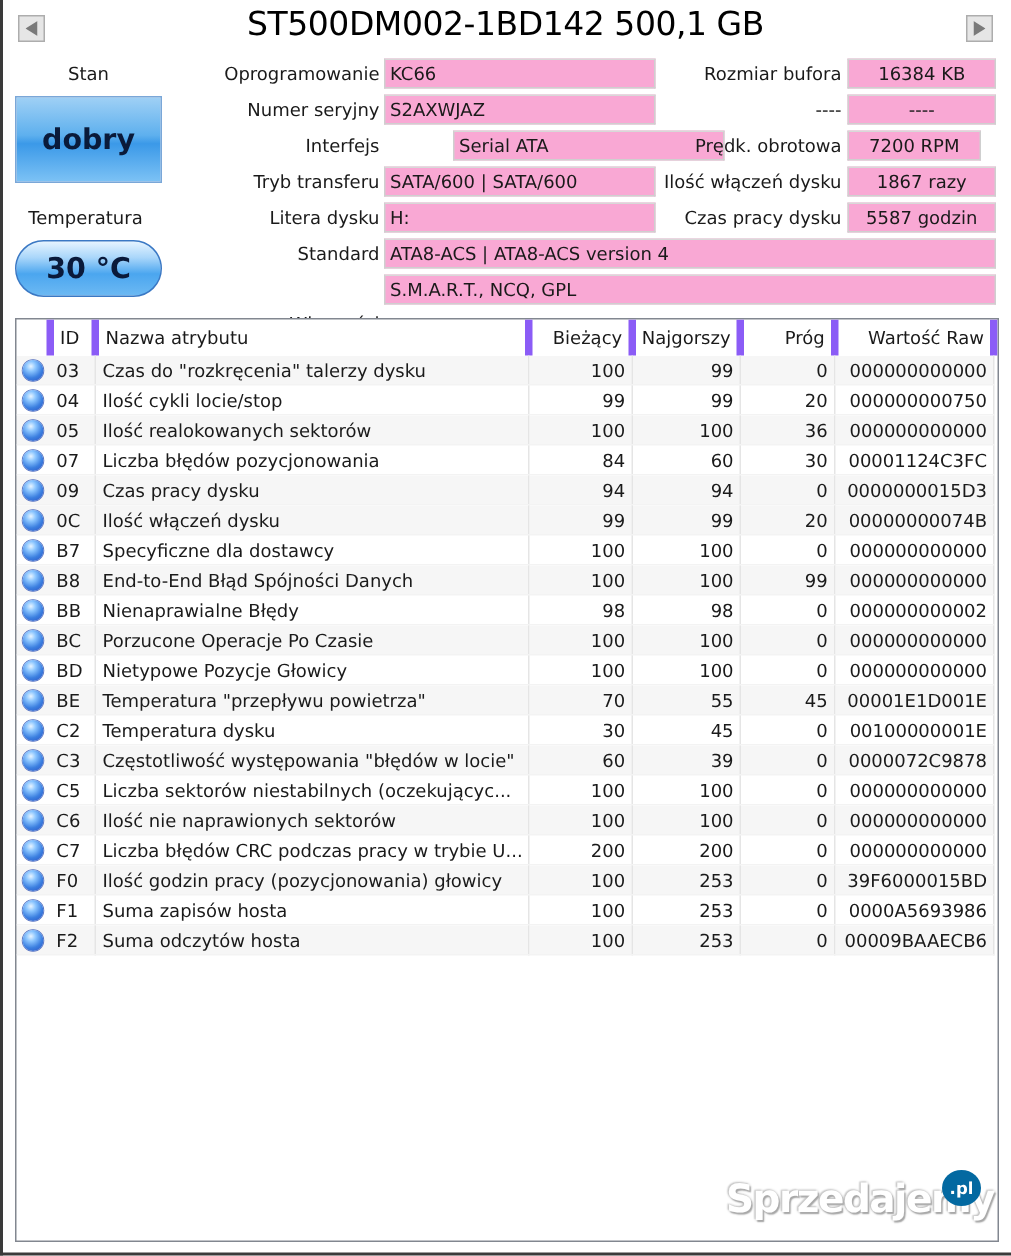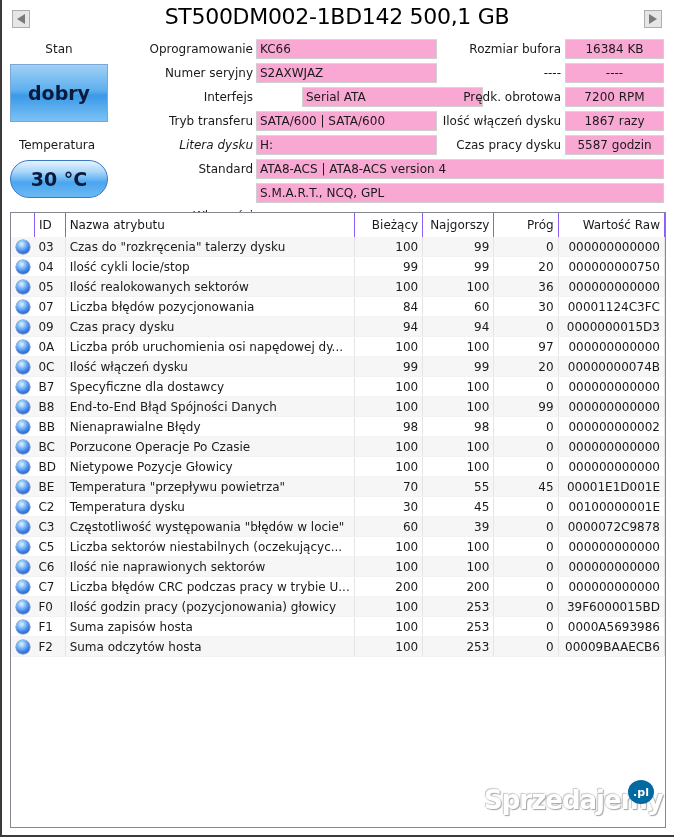--- a/index.html
+++ b/index.html
@@ -43,21 +43,21 @@
     display: flex; align-items: center; justify-content: center;
     font-weight: bold; font-size: 19px; color: #0a1a3a;
   }
 
   .table-wrap {
     position: absolute; left: 10px; top: 212px; width: 656px; height: 616px; border: 1px solid #828790;
     box-sizing: border-box; background: #fff; overflow: hidden;
   }
   table { border-collapse: collapse; table-layout: fixed; font-size: 12px; }
   th {
-    font-weight: normal; height: 24px; text-align: left; padding: 0 4px; border-right: 1px solid #8b5cf6;
+    font-weight: normal; height: 24px; text-align: left; padding: 0 4px; border-right: 5px solid #8b5cf6;
     color: #1a1a1a; white-space: nowrap; margin-left: 10px;
   }
   th.num, td.num { text-align: right; }
   td {
     height: 19px; padding: 0 4px; border-right: 1px solid #e5e5e5; white-space: nowrap; overflow: hidden;
     text-overflow: ellipsis; border-bottom: 1px solid #f3f3f3;
   }
   tr.alt td { background: #f6f6f6; }
   td.dotcell { padding: 0; text-align: center; border-right: none; }
   .dot {
@@ -104,37 +104,37 @@
 
 <div class="lbl lbl-r" style="left:120px; top:66px; width:133px;">Numer seryjny</div>
 <div class="field" style="left:256px; top:63px; width:181px;">S2AXWJAZ</div>
 
 <div class="lbl lbl-r" style="left:120px; top:90px; width:133px;">Interfejs</div>
 <div class="field" style="left:256px; top:87px; width:181px;margin-left:46px;">Serial ATA</div>
 
 <div class="lbl lbl-r" style="left:120px; top:114px; width:133px;">Tryb transferu</div>
 <div class="field" style="left:256px; top:111px; width:181px;">SATA/600 | SATA/600</div>
 
-<div class="lbl lbl-r" style="left:120px; top:138px; width:133px;font-style:italic;">Litera dysku</div>
+<div class="lbl lbl-r" style="left:120px; top:138px; width:133px;">Litera dysku</div>
 <div class="field" style="left:256px; top:135px; width:181px;">H:</div>
 
 <div class="lbl lbl-r" style="left:120px; top:162px; width:133px;">Standard</div>
 <div class="field" style="left:256px; top:159px; width:408px;">ATA8-ACS | ATA8-ACS version 4</div>
 
 <div class="lbl lbl-r" style="left:120px; top:186px; width:133px;margin-top:23px;">Własności</div>
 <div class="field" style="left:256px; top:183px; width:408px;">S.M.A.R.T., NCQ, GPL</div>
 
 <div class="lbl lbl-r" style="left:440px; top:42px; width:121px;">Rozmiar bufora</div>
 <div class="field right" style="left:565px; top:39px; width:99px;">16384 KB</div>
 
 <div class="lbl lbl-r" style="left:440px; top:66px; width:121px;">----</div>
 <div class="field right" style="left:565px; top:63px; width:99px;">----</div>
 
 <div class="lbl lbl-r" style="left:440px; top:90px; width:121px;">Prędk. obrotowa</div>
-<div class="field right" style="left:565px; top:87px; width:99px;">7200 RPM</div>
+<div class="field right" style="left:565px; top:87px; width:89px;">7200 RPM</div>
 
 <div class="lbl lbl-r" style="left:430px; top:114px; width:131px;">Ilość włączeń dysku</div>
 <div class="field right" style="left:565px; top:111px; width:99px;">1867 razy</div>
 
 <div class="lbl lbl-r" style="left:440px; top:138px; width:121px;">Czas pracy dysku</div>
 <div class="field right" style="left:565px; top:135px; width:99px;">5587 godzin</div>
 
 <div class="table-wrap">
   <table id="smart-table">
     <colgroup>
@@ -196,29 +196,20 @@
         </tr>
         <tr class="alt">
           <td class="dotcell"><span class="dot"></span></td>
           <td>09</td>
           <td>Czas pracy dysku</td>
           <td class="num">94</td>
           <td class="num">94</td>
           <td class="num">0</td>
           <td class="num">0000000015D3</td>
         </tr>
-        <tr>
-          <td class="dotcell"><span class="dot"></span></td>
-          <td>0A</td>
-          <td>Liczba prób uruchomienia osi napędowej dy...</td>
-          <td class="num">100</td>
-          <td class="num">100</td>
-          <td class="num">97</td>
-          <td class="num">000000000000</td>
-        </tr>
         <tr class="alt">
           <td class="dotcell"><span class="dot"></span></td>
           <td>0C</td>
           <td>Ilość włączeń dysku</td>
           <td class="num">99</td>
           <td class="num">99</td>
           <td class="num">20</td>
           <td class="num">00000000074B</td>
         </tr>
         <tr>

